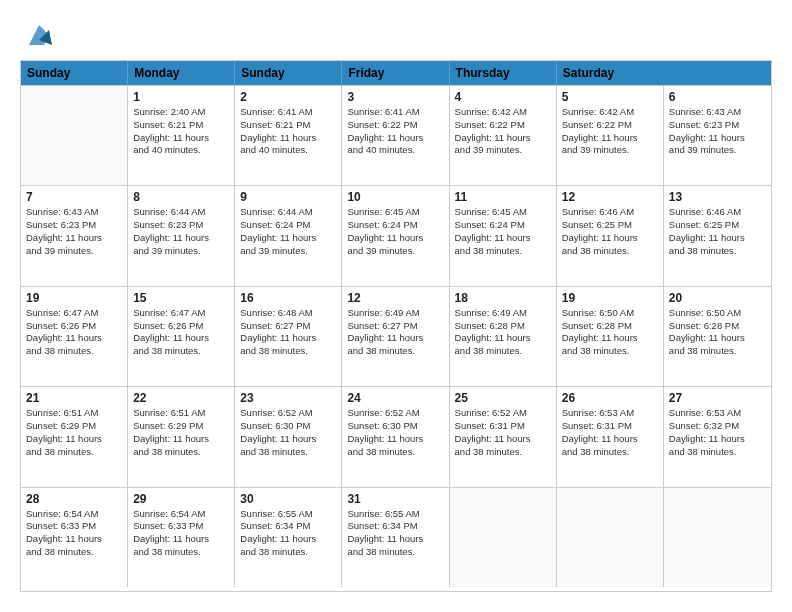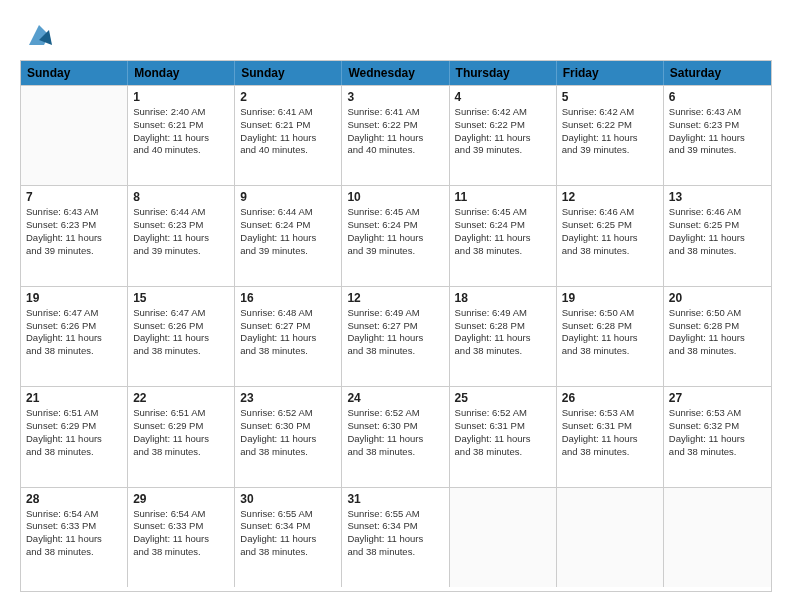--- a/index.html
+++ b/index.html
@@ -128,23 +128,22 @@
       <div class="month-title"></div>
       <div class="location"></div>
     </div>
   </div>
 
   <div class="calendar">
     <div class="cal-header" id="cal-header">
         <div class="cal-header-cell">Sunday</div>
         <div class="cal-header-cell">Monday</div>
         <div class="cal-header-cell">Sunday</div>
-        <div class="cal-header-cell">Wednesday</div>
+        <div class="cal-header-cell">Friday</div>
         <div class="cal-header-cell">Thursday</div>
-        <div class="cal-header-cell">Friday</div>
         <div class="cal-header-cell">Saturday</div>
       </div>
     <div class="cal-body" id="cal-body">
         <div class="cal-row">
           <div class="cal-cell empty"></div>
           <div class="cal-cell">
             <span class="day-num">1</span>
             <span class="cell-line">Sunrise: 2:40 AM</span>
             <span class="cell-line">Sunset: 6:21 PM</span>
             <span class="cell-line">Daylight: 11 hours</span>

